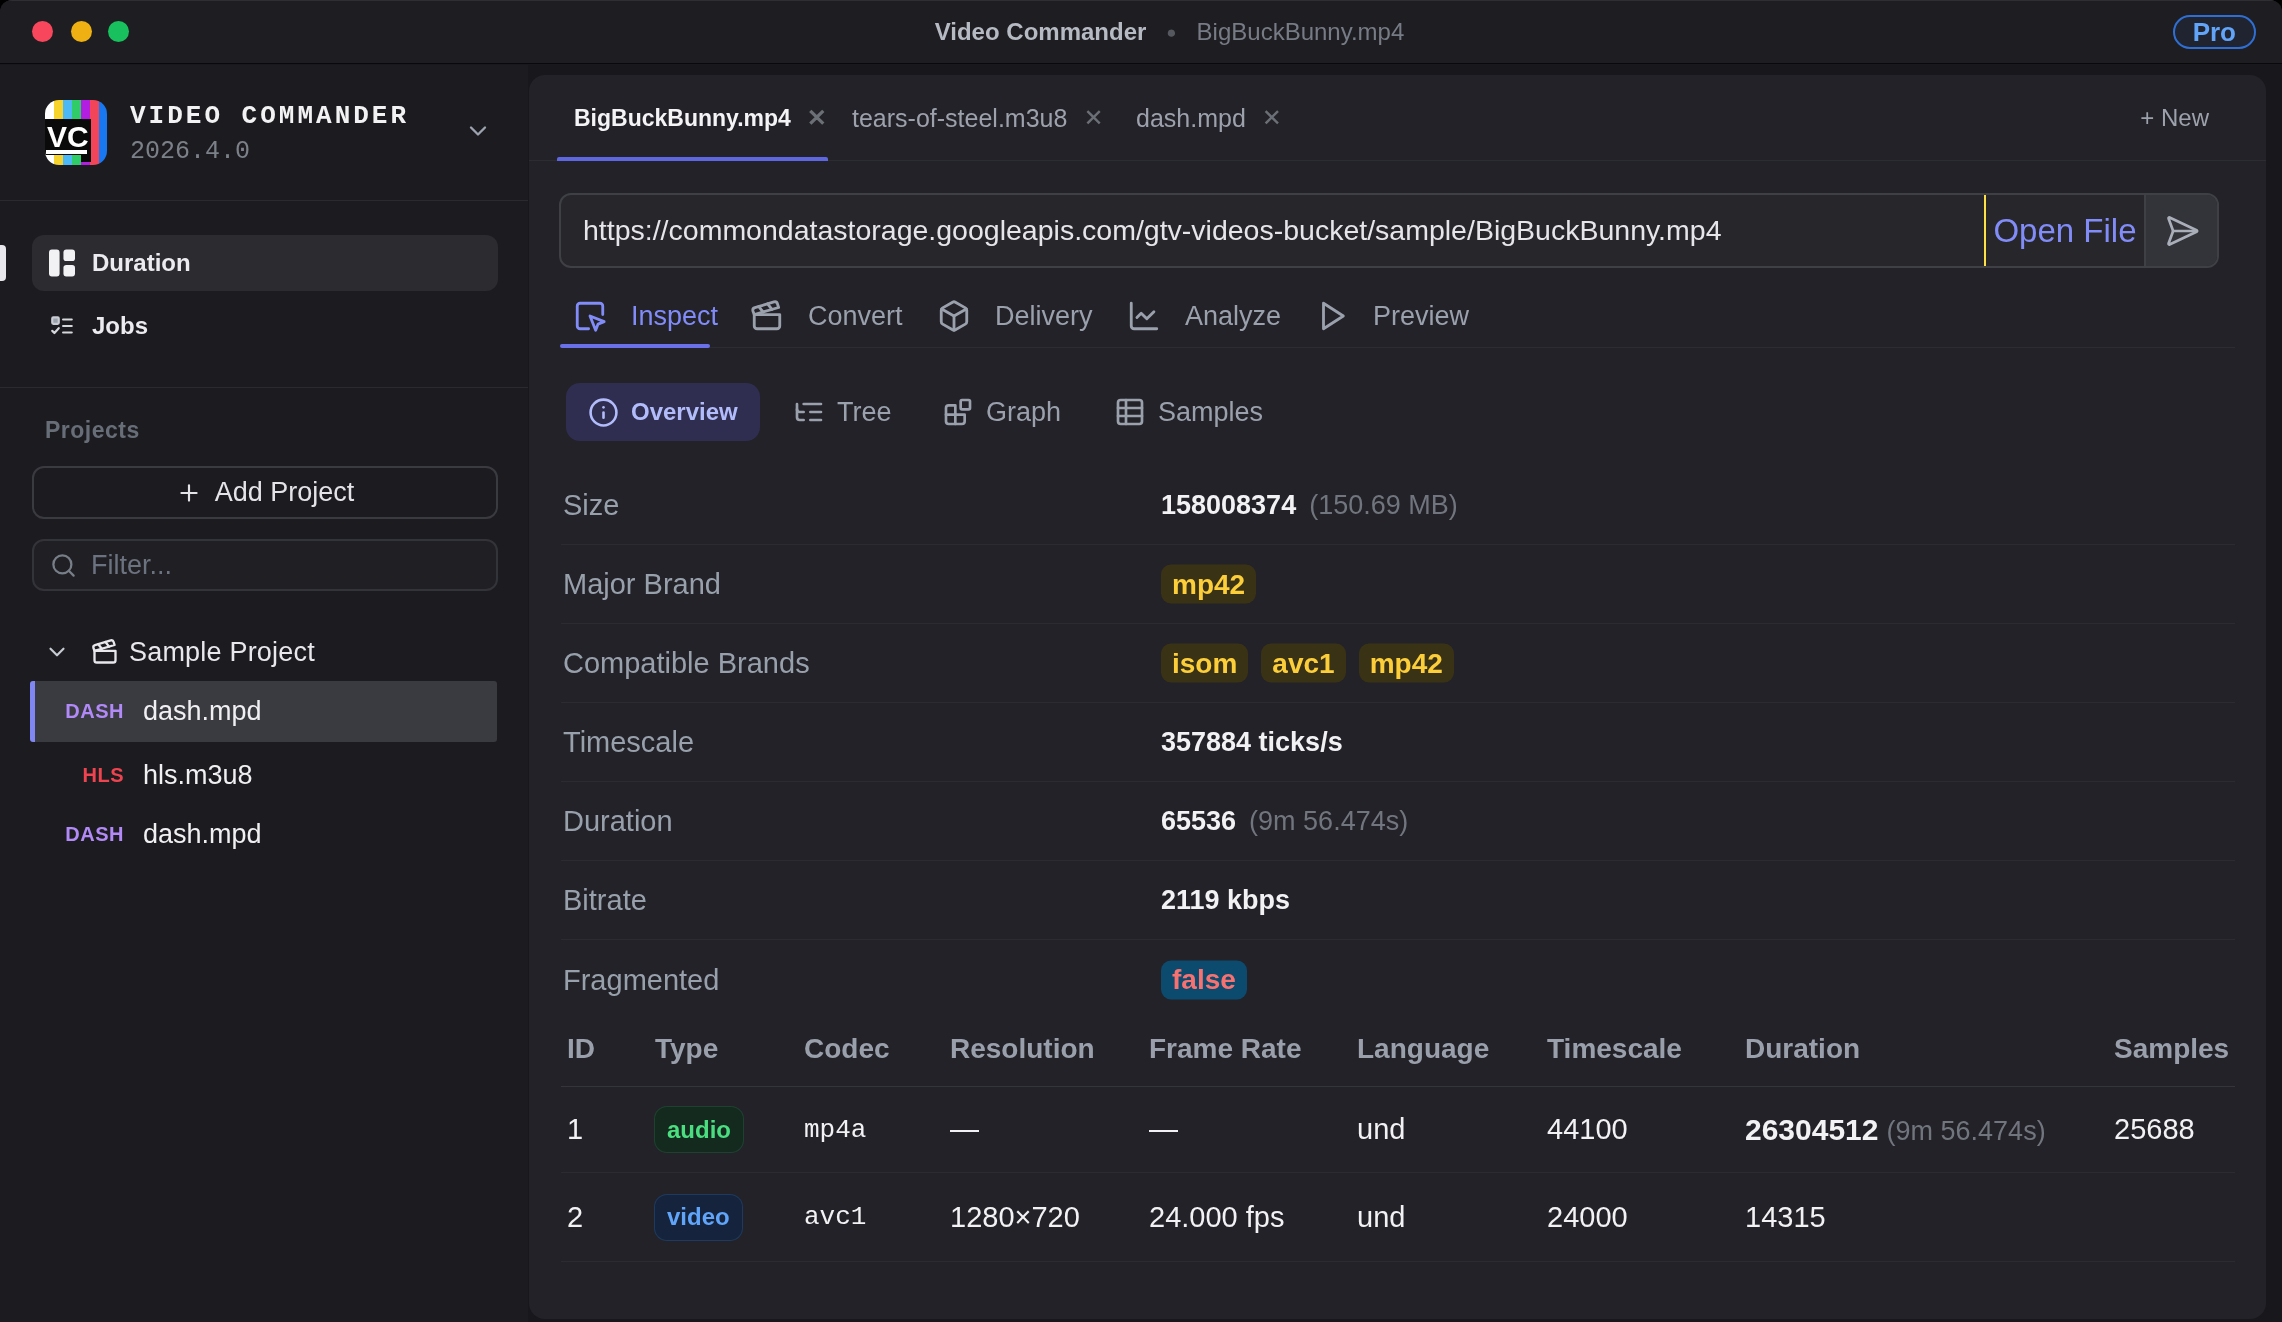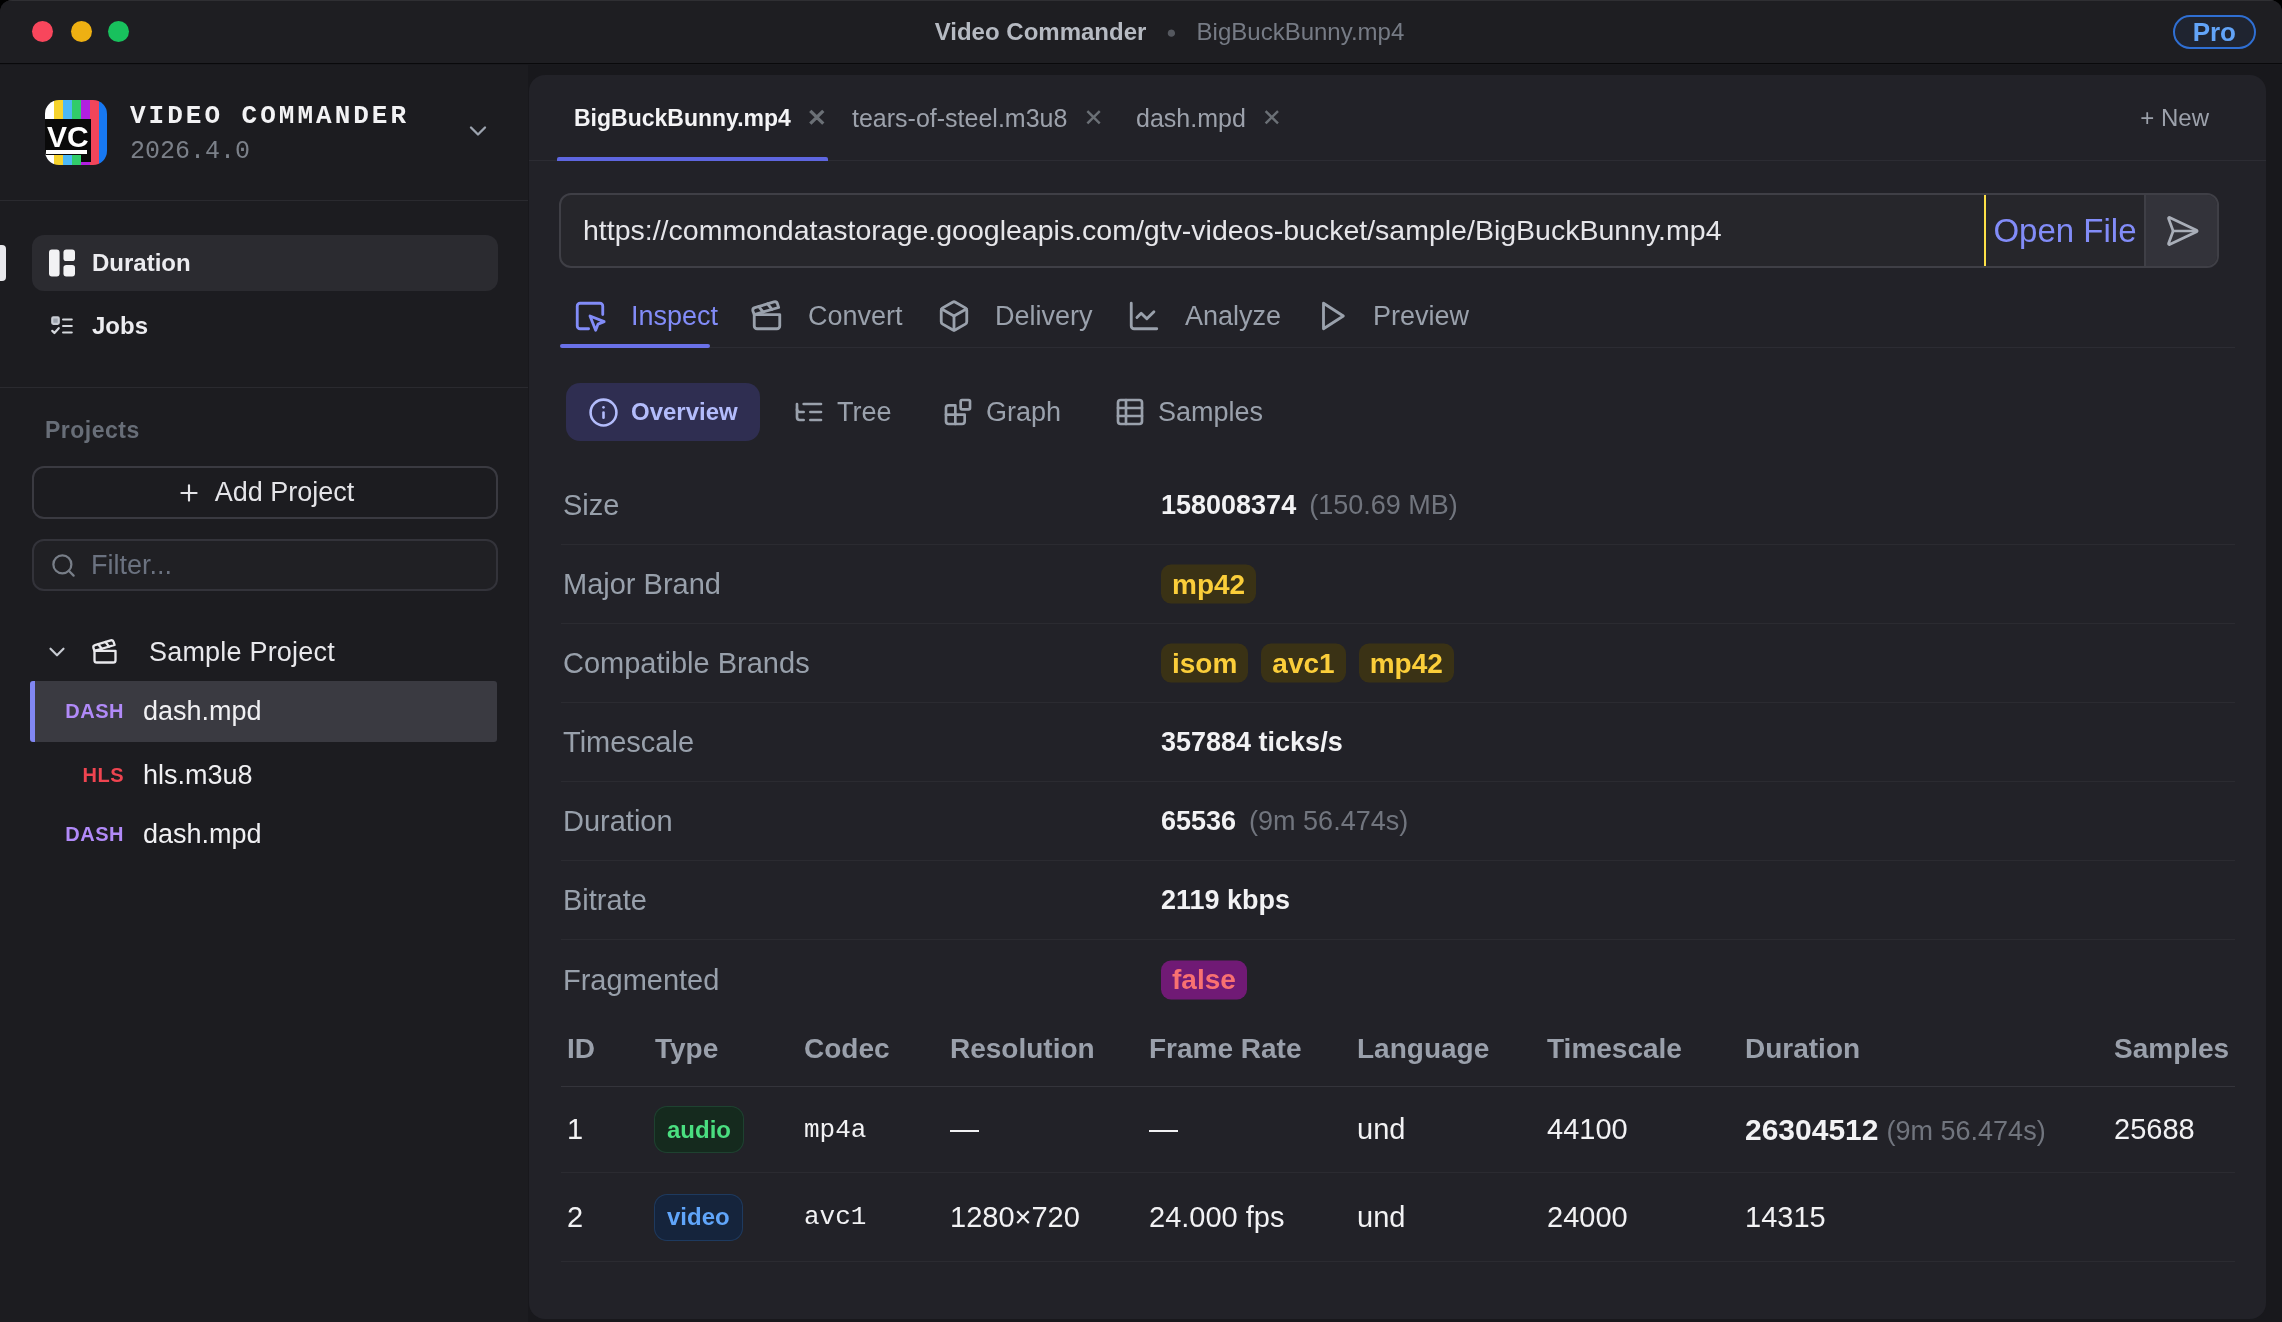--- a/index.html
+++ b/index.html
@@ -45,21 +45,21 @@
   .addproj { position:absolute; left:32px; top:77px; width:466px; height:53px; border:2px solid #3a3a41;
     border-radius:12px; display:flex; align-items:center; justify-content:center; color:#e4e4e8; font-size:27px; gap:13px; }
   .filter { position:absolute; left:32px; top:150px; width:466px; height:52px; border:2px solid #33333a;
     background:#202024; border-radius:12px; display:flex; align-items:center; color:#6b7280; font-size:27px; }
   .filter svg { margin:0 14px 0 16px; }
 
   .tree { position:absolute; left:0; top:234px; width:100%; }
   .tree-proj { position:absolute; left:0; top:0; height:58px; width:100%; display:flex; align-items:center; color:#e8e8ec; }
   .tree-proj .chev { margin-left:44px; display:flex; }
   .tree-proj .clap { margin-left:21px; display:flex; }
-  .tree-proj .pname { margin-left:30px; font-size:27px; font-weight:400; letter-spacing:0.2px; }
+  .tree-proj .pname { margin-left:10px; font-size:27px; font-weight:400; letter-spacing:0.2px; }
   .titem { position:absolute; left:30px; width:467px; height:61px; display:flex; align-items:center; border-radius:3px; }
   .titem .tag { width:60px; margin-left:34px; text-align:right; font-size:20px; font-weight:700; letter-spacing:0.5px; }
   .titem .fname { margin-left:19px; font-size:27px; color:#f0f0f3; }
   .titem.sel { background:#3a3a41; border-left:5px solid #8187f2; }
   .titem.sel .tag { margin-left:29px; }
   .tag.dash { color:#b18af8; }
   .tag.hls { color:#ef4450; }
 
   
   .main { position:absolute; left:528px; top:65px; right:0; bottom:0; background:#18181c; }
@@ -97,21 +97,21 @@
   .kv { position:absolute; left:32px; top:391px; right:31px; }
   .kvrow { position:relative; height:79px; border-bottom:1px solid #2b2b31; }
   .kvrow:last-child { border-bottom:none; }
   .kvlabel { position:absolute; left:2px; top:50%; transform:translateY(-50%); font-size:29px; color:#98a0ab; }
   .kvval { position:absolute; left:600px; top:50%; transform:translateY(-50%); font-size:27px; color:#f2f2f4;
     font-weight:700; display:flex; align-items:center; gap:13px; }
   .kvval .dim { color:#71757e; font-weight:400; }
   .badge { display:inline-flex; align-items:center; height:39px; padding:0 11px; border-radius:10px;
     font-size:28px; font-weight:700; }
   .badge.gold { background:#3a3215; color:#fbce3a; }
-  .badge.red { background:#701a75; color:#f87171;text-align:center; }
+  .badge.red { background:#0c4a6e; color:#f87171;text-align:center; }
 
   
   .ttable { position:absolute; left:32px; top:936px; right:31px; font-size:29px; }
   .trow { position:relative; display:grid; grid-template-columns:88px 149px 146px 199px 208px 190px 198px 369px 1fr;
     align-items:center; }
   .thead { height:76px; color:#9aa0ab; font-weight:700; border-bottom:1px solid #34343b; font-size:28px; }
   .tr1 { height:86px; border-bottom:1px solid #2b2b31; }
   .tr2 { height:89px; border-bottom:1px solid #2b2b31; }
   .trow>div { padding-left:6px; }
   .cell-w { color:#f2f2f4; }

